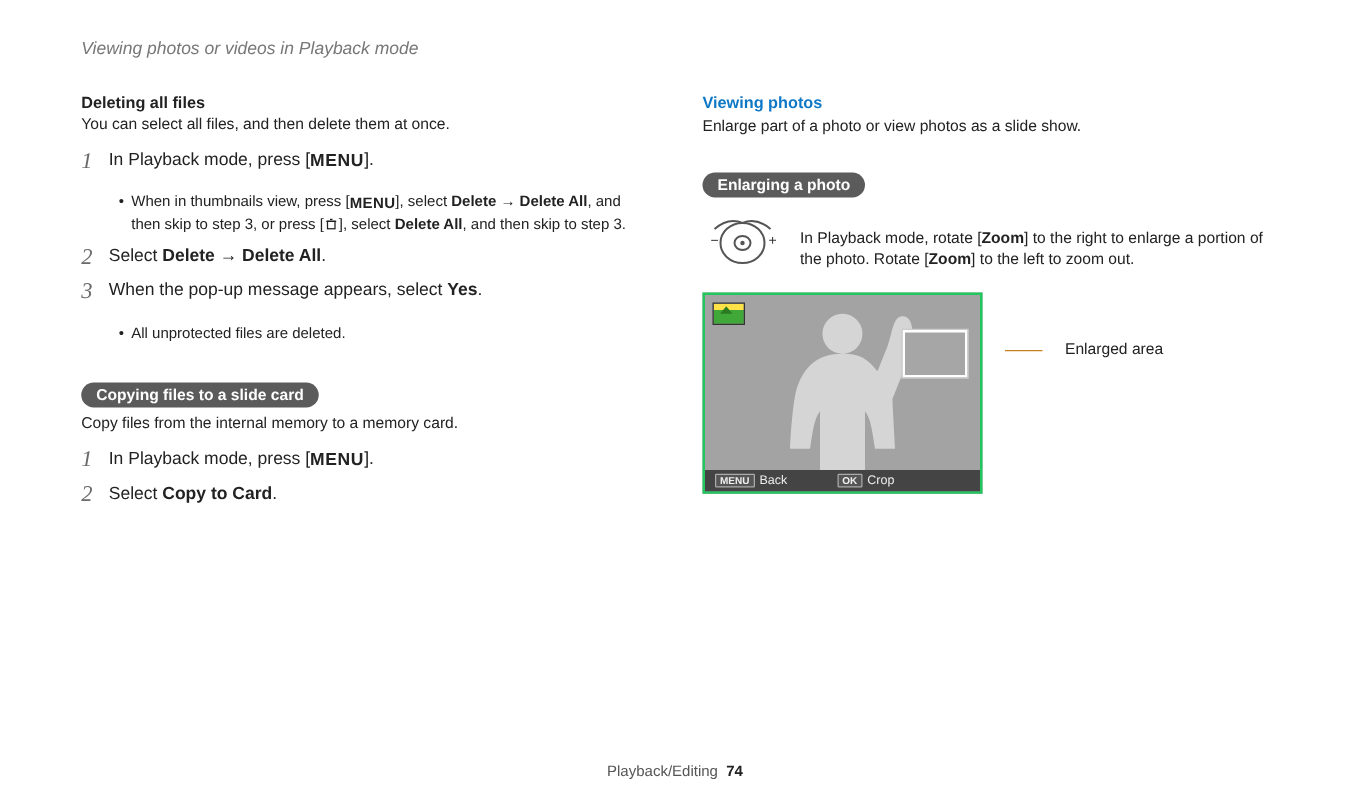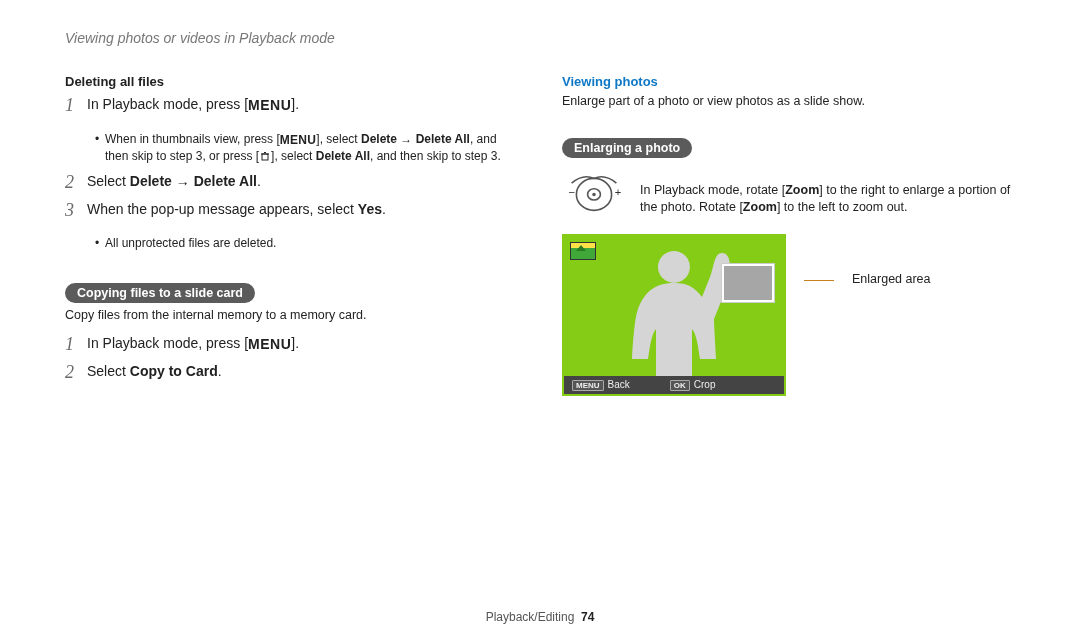--- a/index.html
+++ b/index.html
@@ -126,23 +126,23 @@
     padding-top: 10px;
   }
   .preview-row {
     margin-top: 14px;
     display: flex;
     align-items: flex-start;
     gap: 18px;
   }
   .preview {
     width: 220px;
-    border: 2px solid #84cc16;
+    border: 2px solid #22c55e;
     position: relative;
-    background: #84cc16;
+    background: #a3a3a3;
   }
   .preview-body {
     height: 140px;
     position: relative;
     overflow: hidden;
   }
   .silhouette {
     position: absolute;
     left: 50%;
     bottom: 0;
@@ -232,20 +232,21 @@
 
 <div class="page">
 
   <div class="top-title">Viewing photos or videos in Playback mode</div>
 
   <div class="cols">
 
     <div class="col">
 
       <div class="subhead-bold">Deleting all files</div>
+      <div class="body-text">You can select all files, and then delete them at once.</div>
 
       <ol class="steps">
         <li>
           <span class="num">1</span>
           <span class="step-body">
             <span>In Playback mode, press [</span><span class="menu-label">MENU</span><span>].</span>
           </span>
         </li>
       </ol>
       <div class="sub-bullet">

